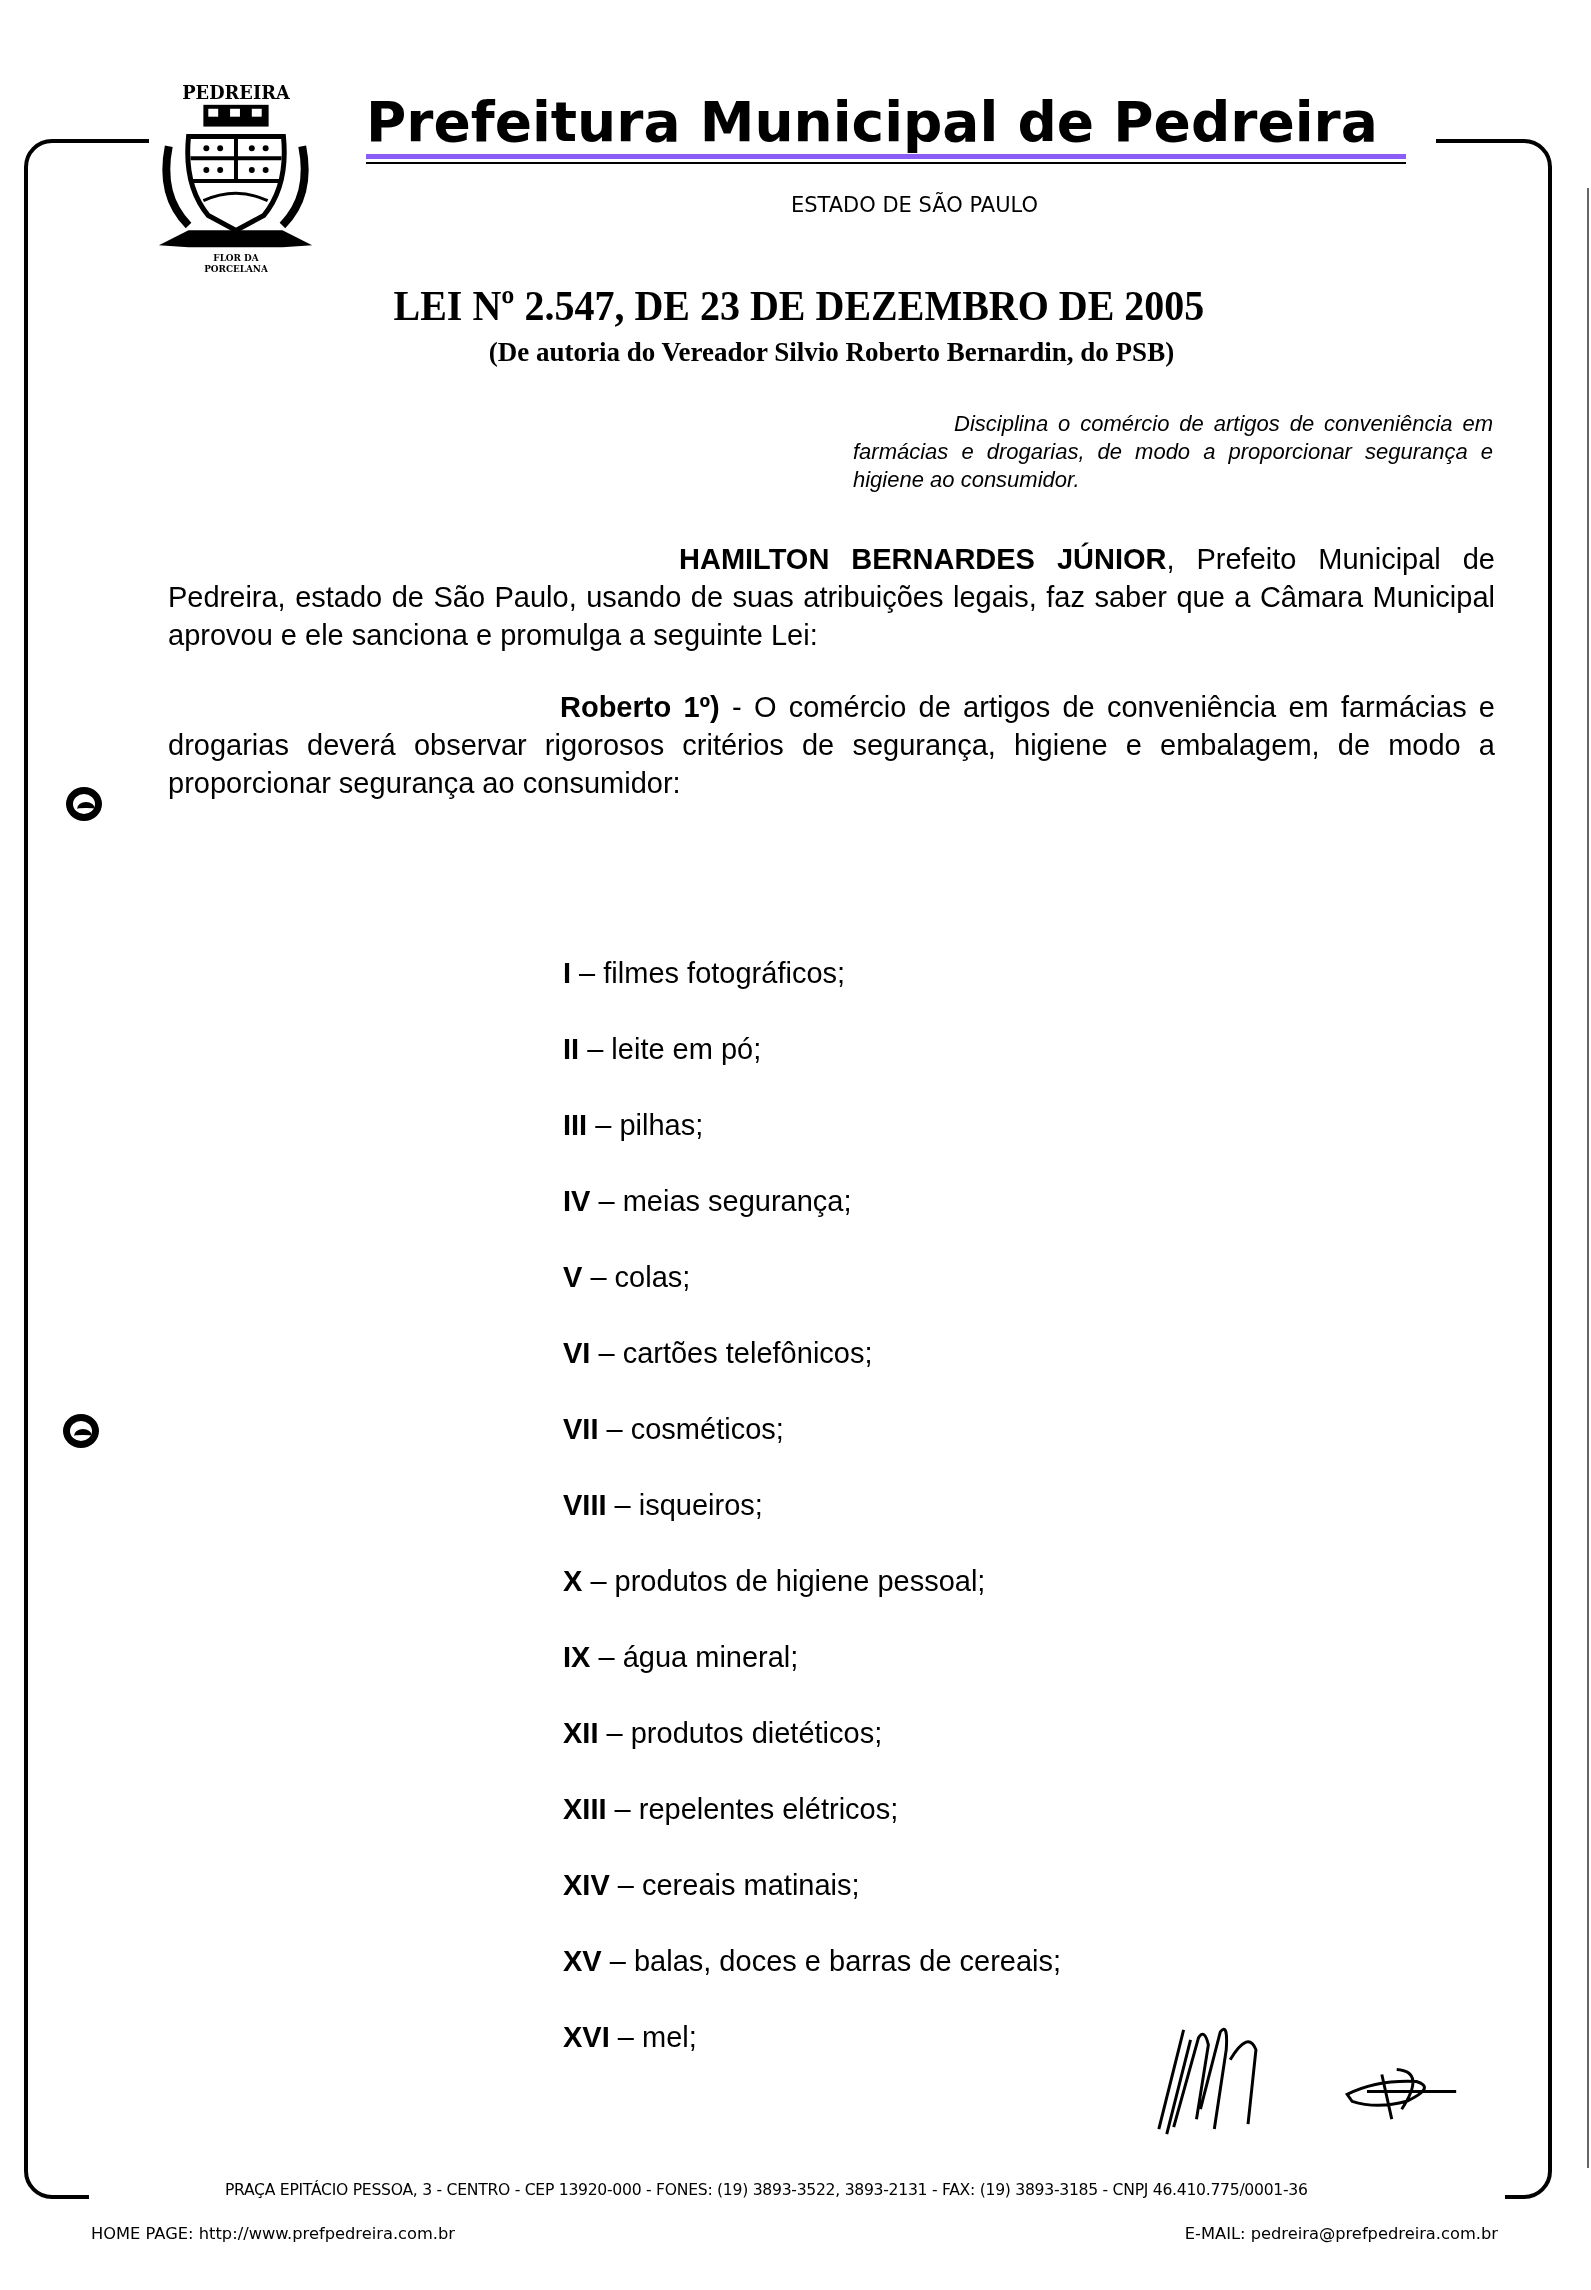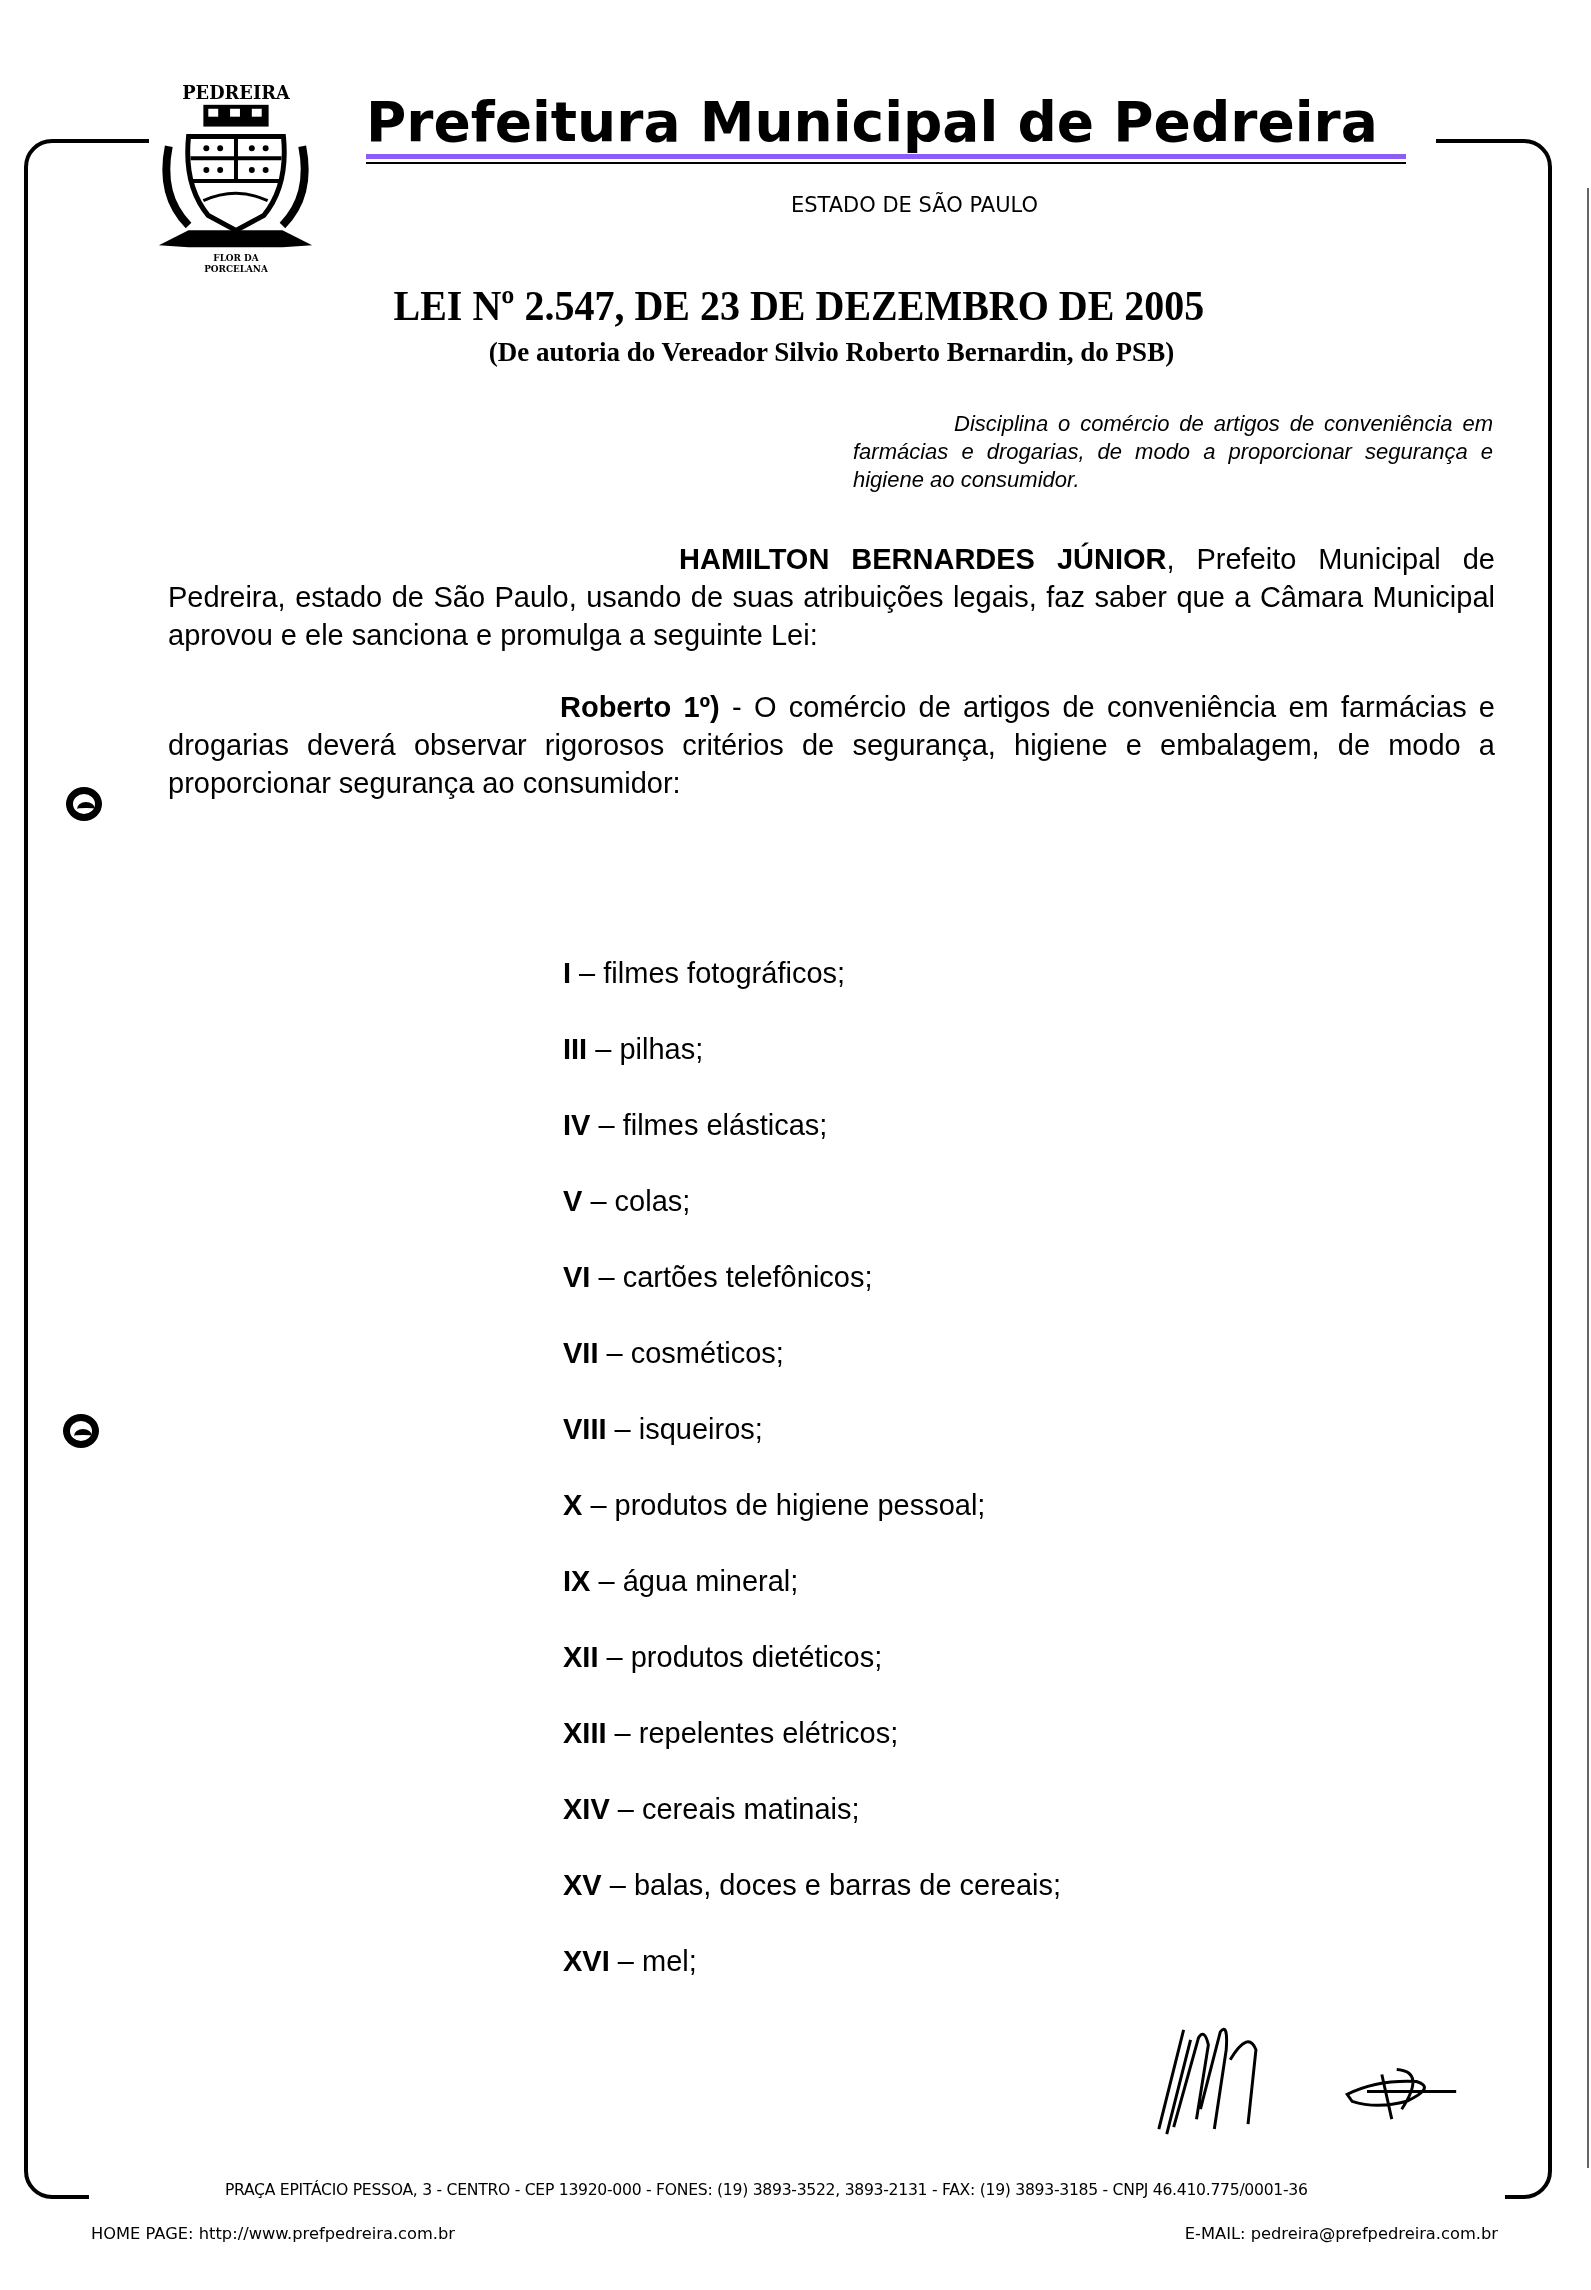--- a/index.html
+++ b/index.html
@@ -109,22 +109,23 @@
 <div class="ementa">Disciplina o comércio de artigos de conveniência em farmácias e drogarias, de modo a proporcionar segurança e higiene ao consumidor.</div>
 
 <div class="body-text p1"><b>HAMILTON BERNARDES JÚNIOR</b><span>, Prefeito Municipal de Pedreira, estado de São Paulo, usando de suas atribuições legais, faz saber que a Câmara Municipal aprovou e ele sanciona e promulga a seguinte Lei:</span></div>
 
 <div class="body-text p2"><b>Roberto 1º)</b><span> - O comércio de artigos de conveniência em farmácias e drogarias deverá observar rigorosos critérios de segurança, higiene e embalagem, de modo a proporcionar segurança ao consumidor:</span></div>
 
 <div class="body-text p3"><b></b><span></span></div>
 
 <ul class="items">
   <li><b>I</b><span> – filmes fotográficos;</span></li>
+  <li><b>II</b><span> – leite em pó;</span></li>
   <li><b>III</b><span> – pilhas;</span></li>
-  <li><b>IV</b><span> – filmes elásticas;</span></li>
+  <li><b>IV</b><span> – meias segurança;</span></li>
   <li><b>V</b><span> – colas;</span></li>
   <li><b>VI</b><span> – cartões telefônicos;</span></li>
   <li><b>VII</b><span> – cosméticos;</span></li>
   <li><b>VIII</b><span> – isqueiros;</span></li>
   <li><b>X</b><span> – produtos de higiene pessoal;</span></li>
   <li><b>IX</b><span> – água mineral;</span></li>
   <li><b>XII</b><span> – produtos dietéticos;</span></li>
   <li><b>XIII</b><span> – repelentes elétricos;</span></li>
   <li><b>XIV</b><span> – cereais matinais;</span></li>
   <li><b>XV</b><span> – balas, doces e barras de cereais;</span></li>

